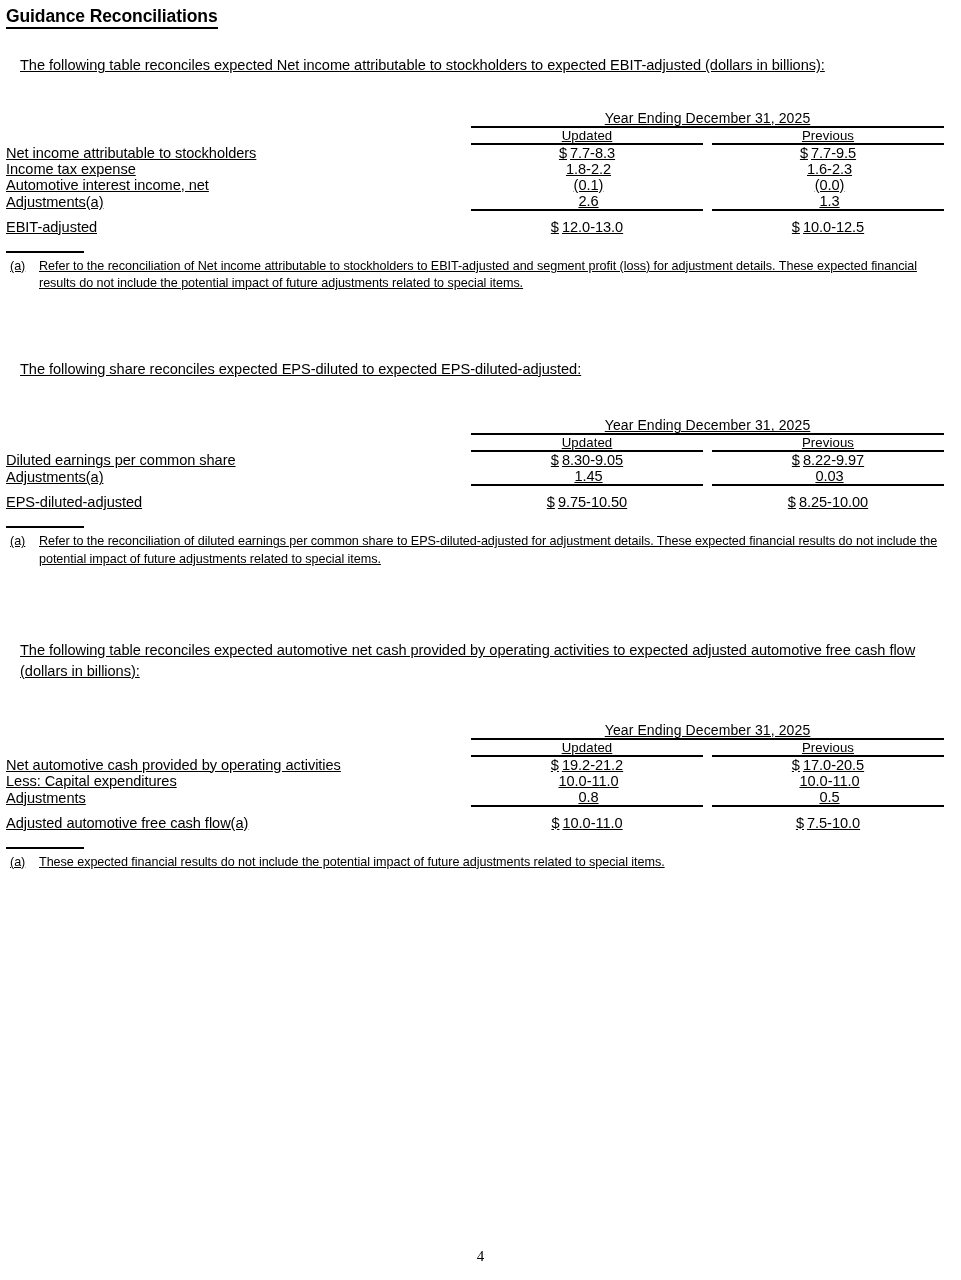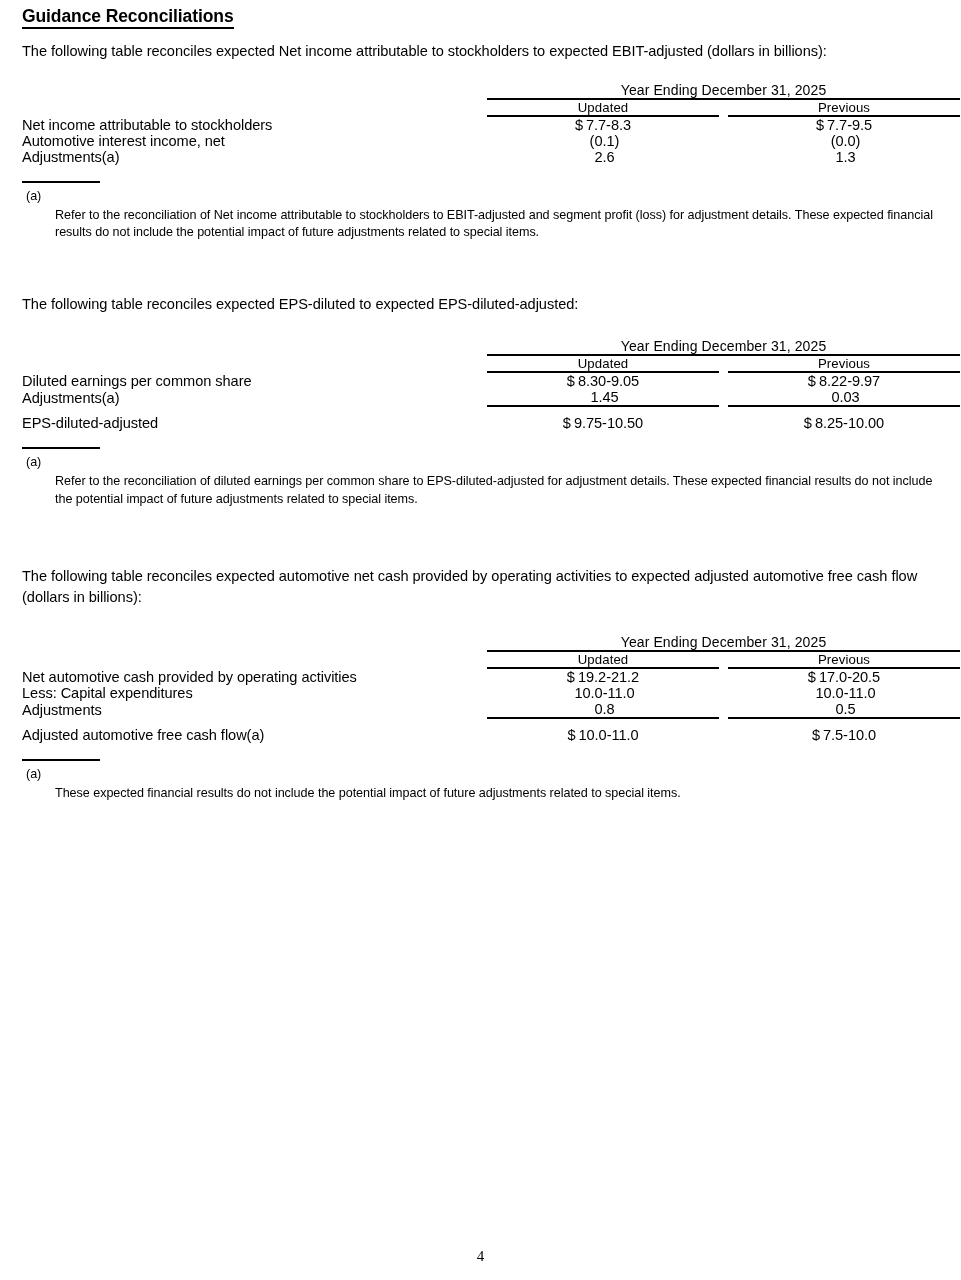--- a/index.html
+++ b/index.html
@@ -12,41 +12,42 @@
     height: 1280px;
     font-family: "Liberation Sans", sans-serif;
     color: #000000;
     -webkit-font-smoothing: antialiased;
   }
   .page {
     position: relative;
     width: 961px;
     height: 1280px;
     box-sizing: border-box;
-    padding: 6px 12px 0 22px;
+    padding: 6px 12px 0 6px;
+    text-decoration: underline;
   }
 
   
   .doc-title {
     font-size: 17.5px;
     font-weight: bold;
     letter-spacing: -0.1px;
     margin: 0 0 12px 0;
     display: inline-block;
     border-bottom: 2px solid #000;
     padding-bottom: 1px;
     line-height: 1.15;
   }
 
   
   .intro {
     font-size: 14.6px;
     line-height: 1.42;
     text-align: justify;
-    margin: 0;
+    margin: 14px;
     letter-spacing: -0.05px;
     width: 938px;
   }
   .intro.plain { text-align: left; }
 
   
   .fin-table {
     width: 938px;
     border-collapse: collapse;
     font-size: 14.6px;
@@ -114,21 +115,20 @@
     letter-spacing: -0.05px;
   }
   .fn-marker {
     flex: 0 0 33px;
     padding-left: 4px;
     box-sizing: border-box;
   }
   .fn-text {
     flex: 1 1 auto;
     max-width: 905px;
-    margin-top: 19px;
   }
 
   
   .sp-a { height: 20px; }
   .sp-b { height: 52px; }
   .sp-c { height: 24px; }
   .sp-d { height: 58px; }
   .sp-e { height: 26px; }
 
   
@@ -189,49 +189,63 @@
       </tr>
 
       <tr>
         <td class="rowlabel">Net income attributable to stockholders</td>
         <td></td>
         <td class="num"><span class="cur">$</span><span>7.7-8.3</span></td>
         <td></td>
         <td class="num"><span class="cur">$</span><span>7.7-9.5</span></td>
       </tr>
       <tr>
+        <td class="rowlabel">Income tax expense</td>
+        <td></td>
+        <td class="num"><span class="cur"></span><span>1.8-2.2</span></td>
+        <td></td>
+        <td class="num"><span class="cur"></span><span>1.6-2.3</span></td>
+      </tr>
+      <tr>
         <td class="rowlabel">Automotive interest income, net</td>
         <td></td>
         <td class="num"><span class="cur"></span><span>(0.1)</span></td>
         <td></td>
         <td class="num"><span class="cur"></span><span>(0.0)</span></td>
       </tr>
       <tr>
         <td class="rowlabel">Adjustments(a)</td>
         <td></td>
         <td class="num"><span class="cur"></span><span>2.6</span></td>
         <td></td>
         <td class="num"><span class="cur"></span><span>1.3</span></td>
       </tr>
 
+      <tr class="total">
+        <td class="rowlabel">EBIT-adjusted</td>
+        <td></td>
+        <td class="num rule-total"><span class="cur">$</span><span>12.0-13.0</span></td>
+        <td></td>
+        <td class="num rule-total"><span class="cur">$</span><span>10.0-12.5</span></td>
+      </tr>
     </tbody>
   </table>
 
   <div class="footnote-wrap">
     <div class="fn-rule"></div>
     <div class="footnote">
       <div class="fn-marker">(a)</div>
       <div class="fn-text">Refer to the reconciliation of Net income attributable to stockholders to EBIT-adjusted and segment profit (loss) for adjustment details. These expected financial results do not include the potential impact of future adjustments related to special items.</div>
     </div>
   </div>
 
   <div class="sp-b"></div>
 
   
-  <p class="intro plain">The following table reconciles expected EPS-diluted to expected EPS-diluted-adjusted:</p>
+  <p class="intro plain">The following share reconciles expected EPS-diluted to expected EPS-diluted-adjusted:</p>
 
   <div class="sp-c"></div>
 
   <table class="fin-table">
     <colgroup>
       <col class="label">
         <col class="gap">
         <col class="num">
         <col class="mid">
         <col class="num">

